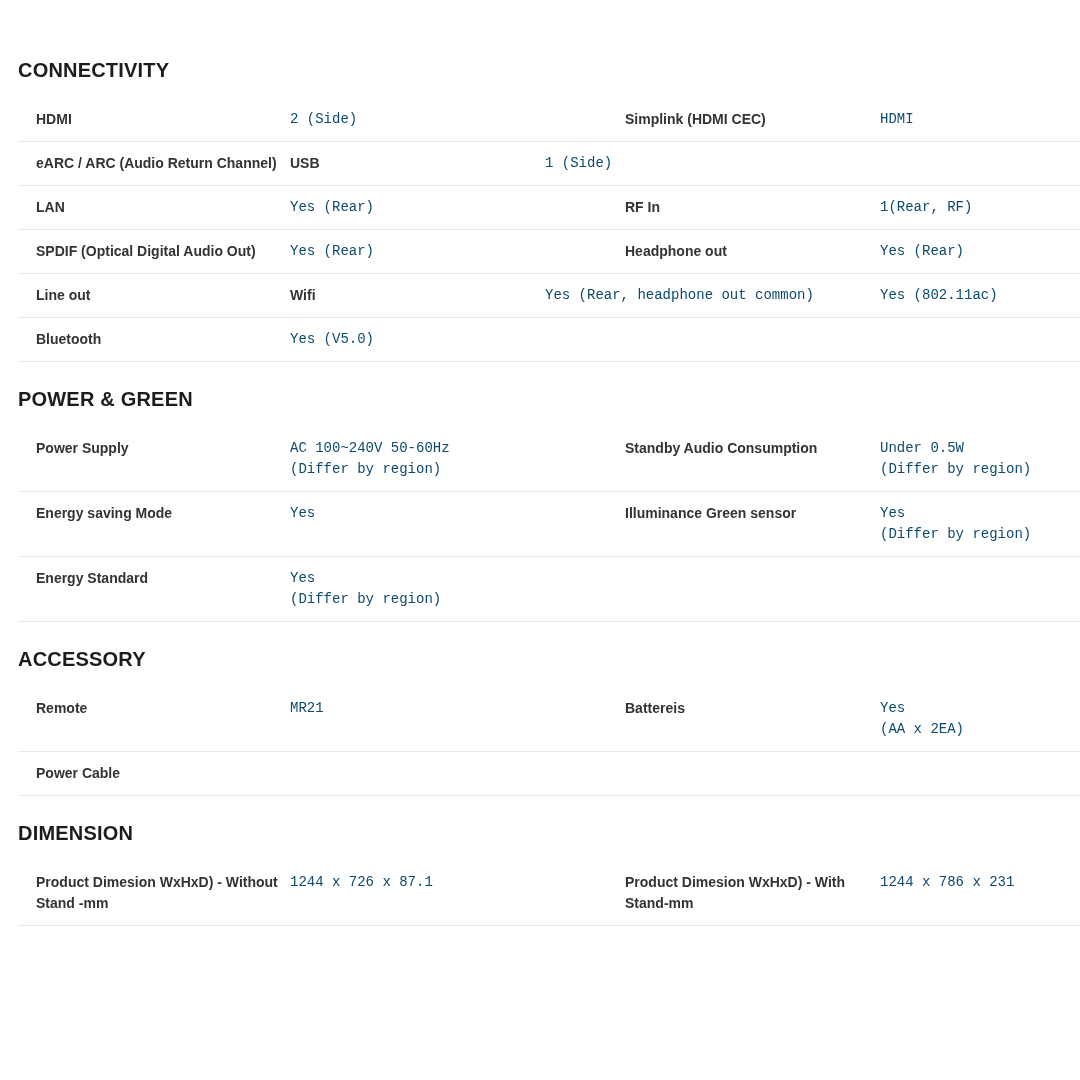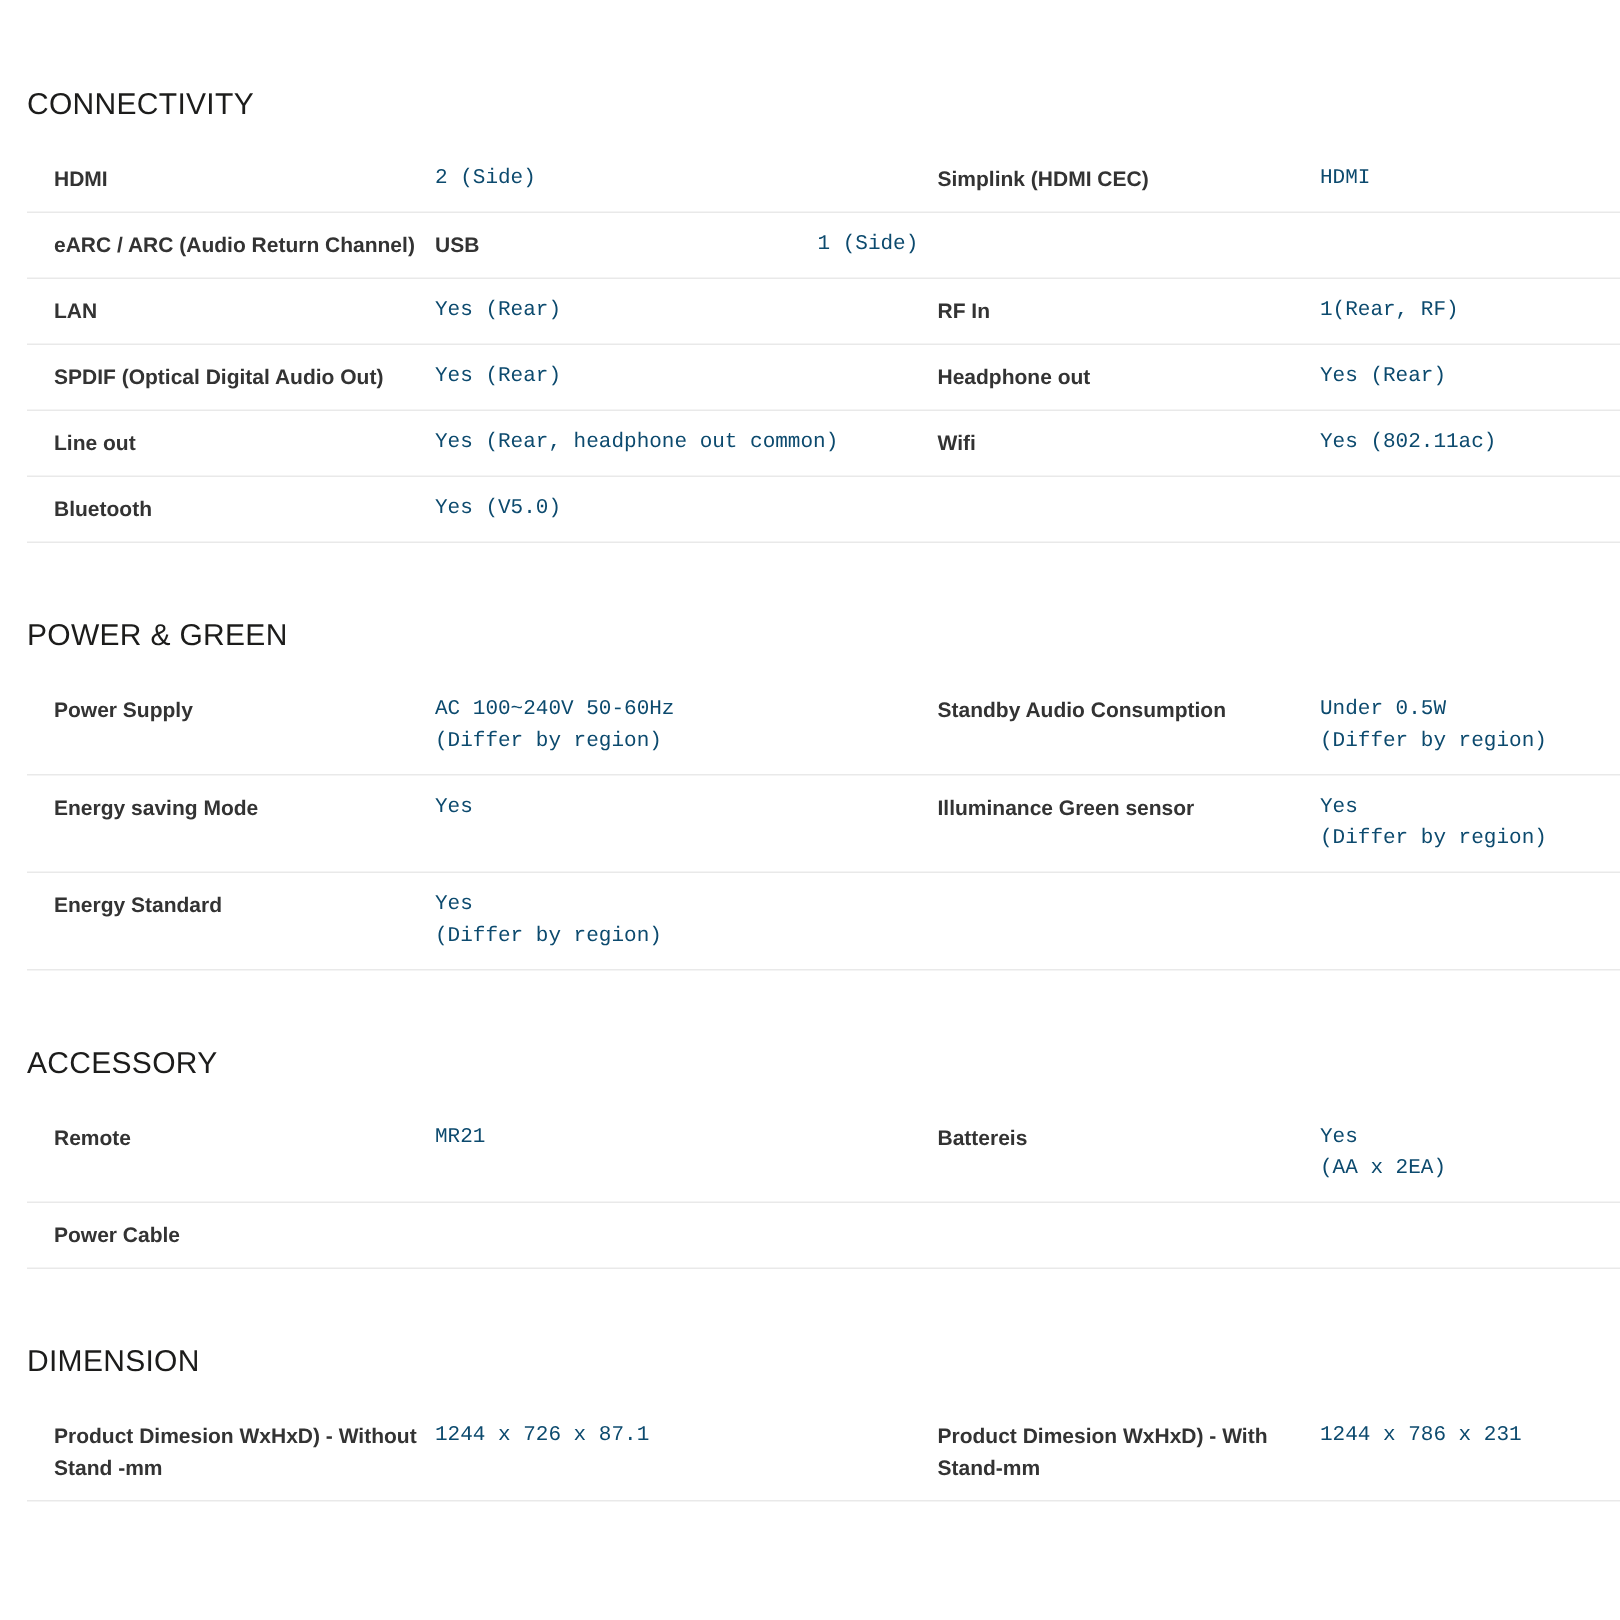--- a/index.html
+++ b/index.html
@@ -11,28 +11,28 @@
   .page {
     position: relative;
     width: 1080px;
     height: 1080px;
     background: #ffffff;
     overflow: hidden;
     box-sizing: border-box;
     padding-left: 18px;
   }
   .section {
-    margin-top: 51px;
+    margin-top: 26px;
   }
   .section.first {
     margin-top: 59px;
   }
   .section-title {
     font-size: 20px;
-    font-weight: normal;
+    font-weight: bold;
     color: #1c1c1b;
     line-height: 23px;
     letter-spacing: 0.2px;
     margin: 0 0 16px 0;
   }
   .spec-table {
     width: 1062px; 
   }
   .spec-row {
     display: flex;
@@ -116,24 +116,24 @@
             <div class="value-line">Yes (Rear)</div>
           </div>
     <div class="cell cell-label right">Headphone out</div>
     <div class="cell cell-value right">
             <div class="value-line">Yes (Rear)</div>
           </div>
   </div>
 
   <div class="spec-row">
     <div class="cell cell-label left">Line out</div>
+    <div class="cell cell-label right">Wifi</div>
     <div class="cell cell-value left">
             <div class="value-line">Yes (Rear, headphone out common)</div>
           </div>
-    <div class="cell cell-label right">Wifi</div>
     <div class="cell cell-value right">
             <div class="value-line">Yes (802.11ac)</div>
           </div>
   </div>
 
   <div class="spec-row">
     <div class="cell cell-label left">Bluetooth</div>
     <div class="cell cell-value left">
             <div class="value-line">Yes (V5.0)</div>
           </div>

